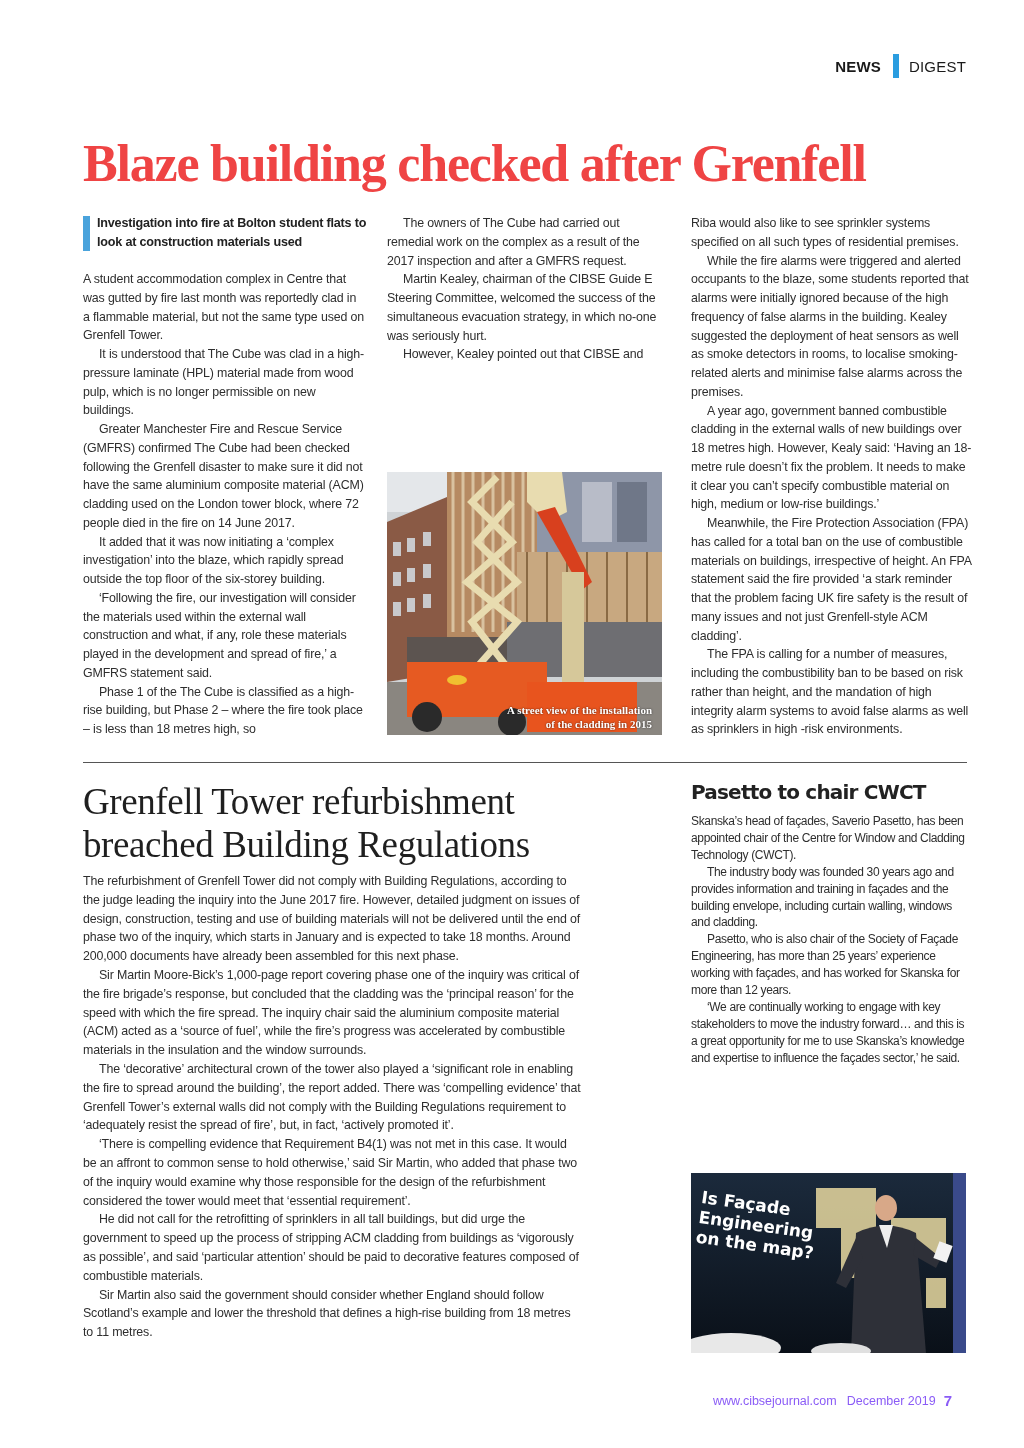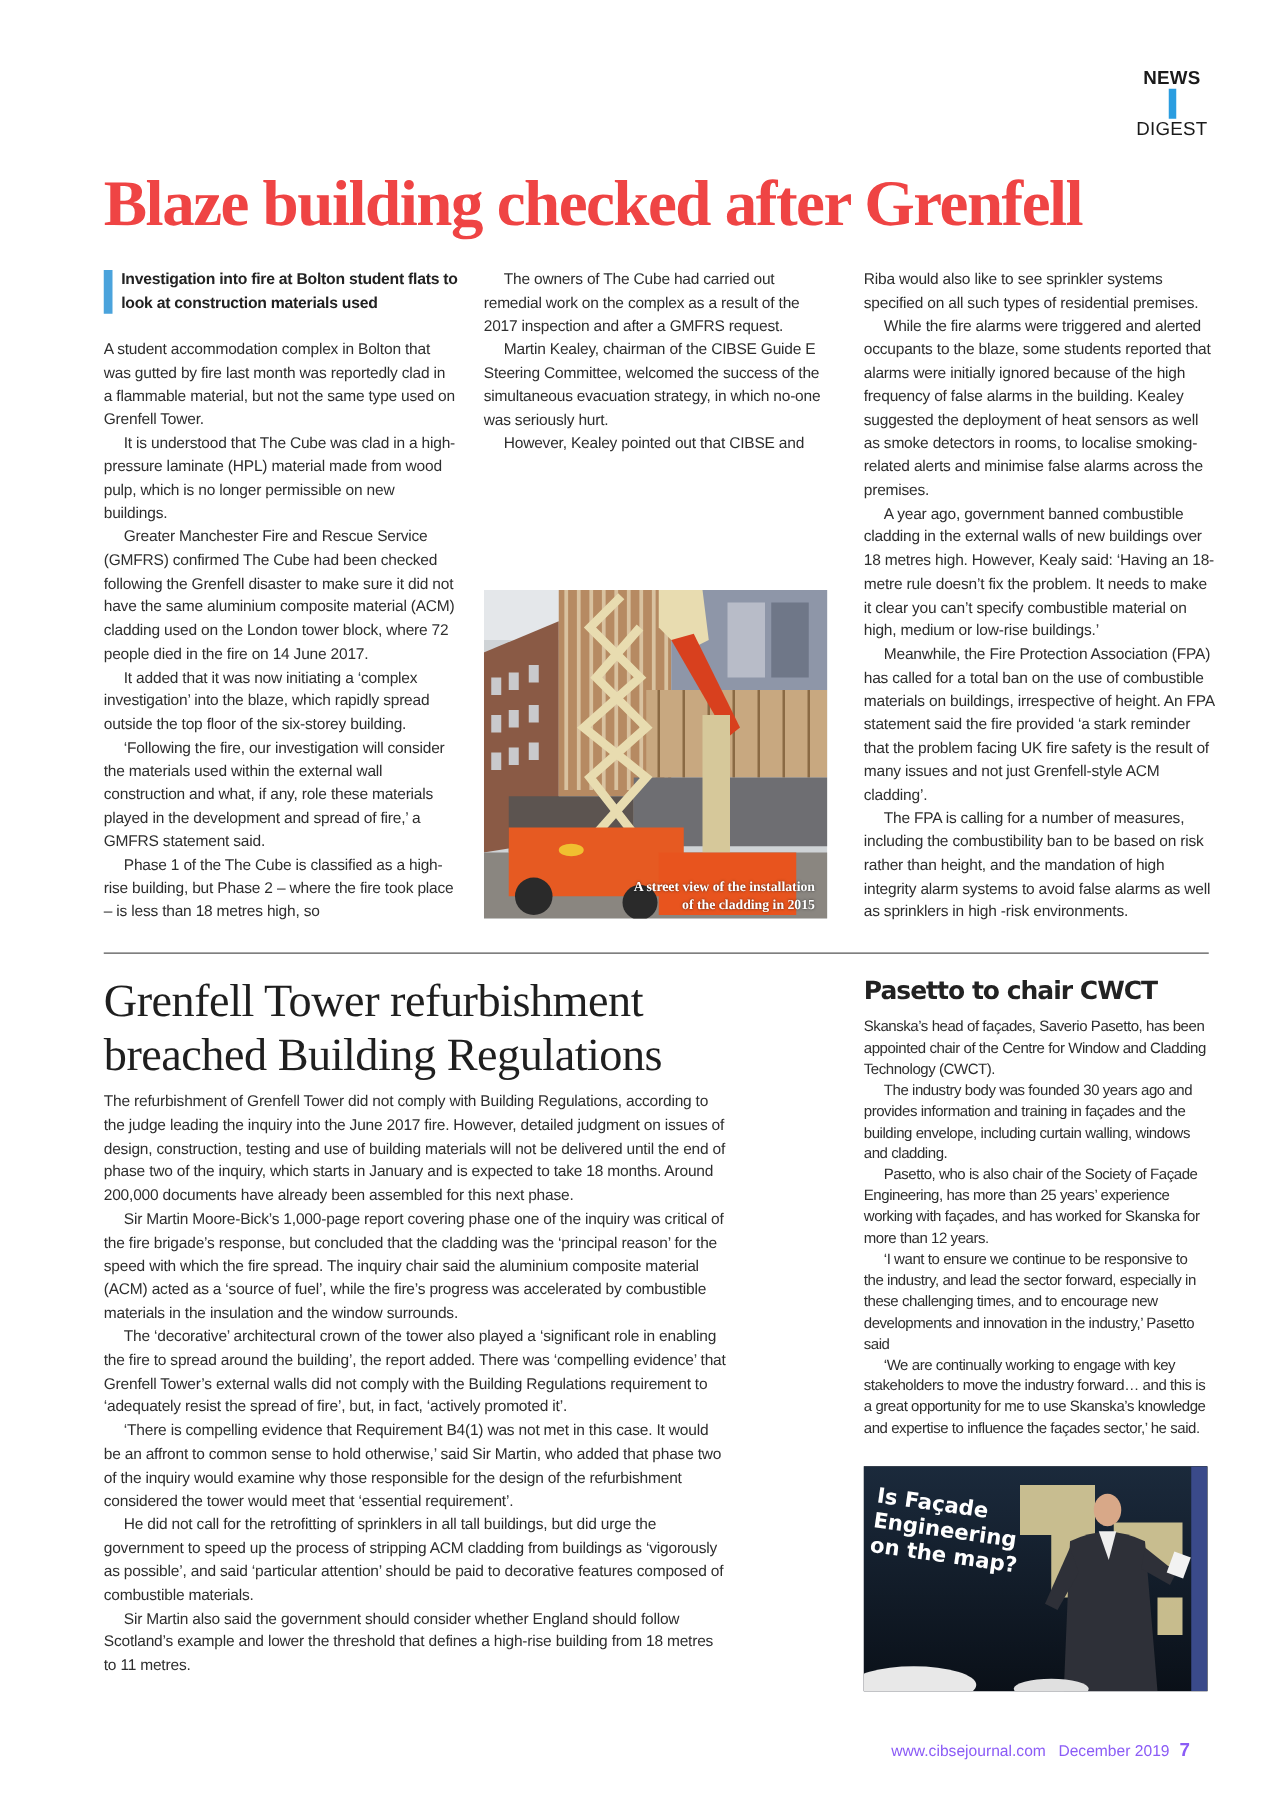--- a/index.html
+++ b/index.html
@@ -2,21 +2,21 @@
 <html><head>
 <meta charset="utf-8">
 <style>
   html, body { margin: 0; padding: 0; }
   body {
     width: 1024px; height: 1448px; background: #ffffff; position: relative; overflow: hidden;
     font-family: "Liberation Sans", sans-serif; color: #2a2a2a;
   }
   .section-tag {
     position: absolute; top: 54px; right: 58px; display: flex; align-items: center;
-    font-family: "Liberation Sans", sans-serif; font-size: 15px; letter-spacing: 0.2px; flex-direction: column;
+    font-family: "Liberation Sans", sans-serif; font-size: 15px; letter-spacing: 0.2px;
   }
   .section-tag .news { font-weight: bold; color: #1a1a1a; }
   .section-tag .bar { display: inline-block; width: 6px; height: 24px; background: #2a9de0; margin: 0 10px 0 12px; }
   .section-tag .digest { color: #1a1a1a; }
 
   .headline-main {
     position: absolute; left: 83px; top: 135px; margin: 0;
     font-family: "Liberation Serif", serif; font-weight: bold; font-size: 52px;
     letter-spacing: -1.2px; color: #ef4444; line-height: 1.1;
   }
@@ -75,21 +75,21 @@
 </div>
 
 <h1 class="headline-main">Blaze building checked after Grenfell</h1>
 
 <div class="standfirst">
   <div class="accent"></div>
   <div class="text">Investigation into fire at Bolton student flats to look at construction materials used</div>
 </div>
 
 <div class="col col1">
-  <p class="noindent">A student accommodation complex in Bolton that was gutted by fire last month was reportedly clad in a flammable material, but not the same type used on Grenfell Tower.</p>
+  <p class="noindent">A student accommodation complex in Centre that was gutted by fire last month was reportedly clad in a flammable material, but not the same type used on Grenfell Tower.</p>
   <p>It is understood that The Cube was clad in a high-pressure laminate (HPL) material made from wood pulp, which is no longer permissible on new buildings.</p>
   <p>Greater Manchester Fire and Rescue Service (GMFRS) confirmed The Cube had been checked following the Grenfell disaster to make sure it did not have the same aluminium composite material (ACM) cladding used on the London tower block, where 72 people died in the fire on 14 June 2017.</p>
   <p>It added that it was now initiating a ‘complex investigation’ into the blaze, which rapidly spread outside the top floor of the six-storey building.</p>
   <p>‘Following the fire, our investigation will consider the materials used within the external wall construction and what, if any, role these materials played in the development and spread of fire,’ a GMFRS statement said.</p>
   <p>Phase 1 of the The Cube is classified as a high-rise building, but Phase 2 – where the fire took place – is less than 18 metres high, so</p>
 </div>
 
 <div class="col col2">
   <p>The owners of The Cube had carried out remedial work on the complex as a result of the 2017 inspection and after a GMFRS request.</p>
   <p>Martin Kealey, chairman of the CIBSE Guide E Steering Committee, welcomed the success of the simultaneous evacuation strategy, in which no-one was seriously hurt.</p>
@@ -182,21 +182,20 @@
   <p>He did not call for the retrofitting of sprinklers in all tall buildings, but did urge the government to speed up the process of stripping ACM cladding from buildings as ‘vigorously as possible’, and said ‘particular attention’ should be paid to decorative features composed of combustible materials.</p>
   <p>Sir Martin also said the government should consider whether England should follow Scotland’s example and lower the threshold that defines a high-rise building from 18 metres to 11 metres.</p>
 </div>
 
 <h3 class="headline-3">Pasetto to chair CWCT</h3>
 
 <div class="col col-side">
   <p class="noindent">Skanska’s head of façades, Saverio Pasetto, has been appointed chair of the Centre for Window and Cladding Technology (CWCT).</p>
   <p>The industry body was founded 30 years ago and provides information and training in façades and the building envelope, including curtain walling, windows and cladding.</p>
   <p>Pasetto, who is also chair of the Society of Façade Engineering, has more than 25 years’ experience working with façades, and has worked for Skanska for more than 12 years.</p>
-  <p>‘I want to ensure we continue to be responsive to the industry, and lead the sector forward, especially in these challenging times, and to encourage new developments and innovation in the industry,’ Pasetto said</p>
   <p>‘We are continually working to engage with key stakeholders to move the industry forward… and this is a great opportunity for me to use Skanska’s knowledge and expertise to influence the façades sector,’ he said.</p>
 </div>
 
 <div class="photo2">
   <svg width="275" height="180" viewBox="0 0 275 180" style="position:absolute;left:0;top:0">
     <defs>
       <linearGradient id="bg2" x1="0" y1="0" x2="0" y2="1">
         <stop offset="0" stop-color="#1b2a3c"></stop>
           <stop offset="1" stop-color="#0a1018"></stop>
       </linearGradient>

